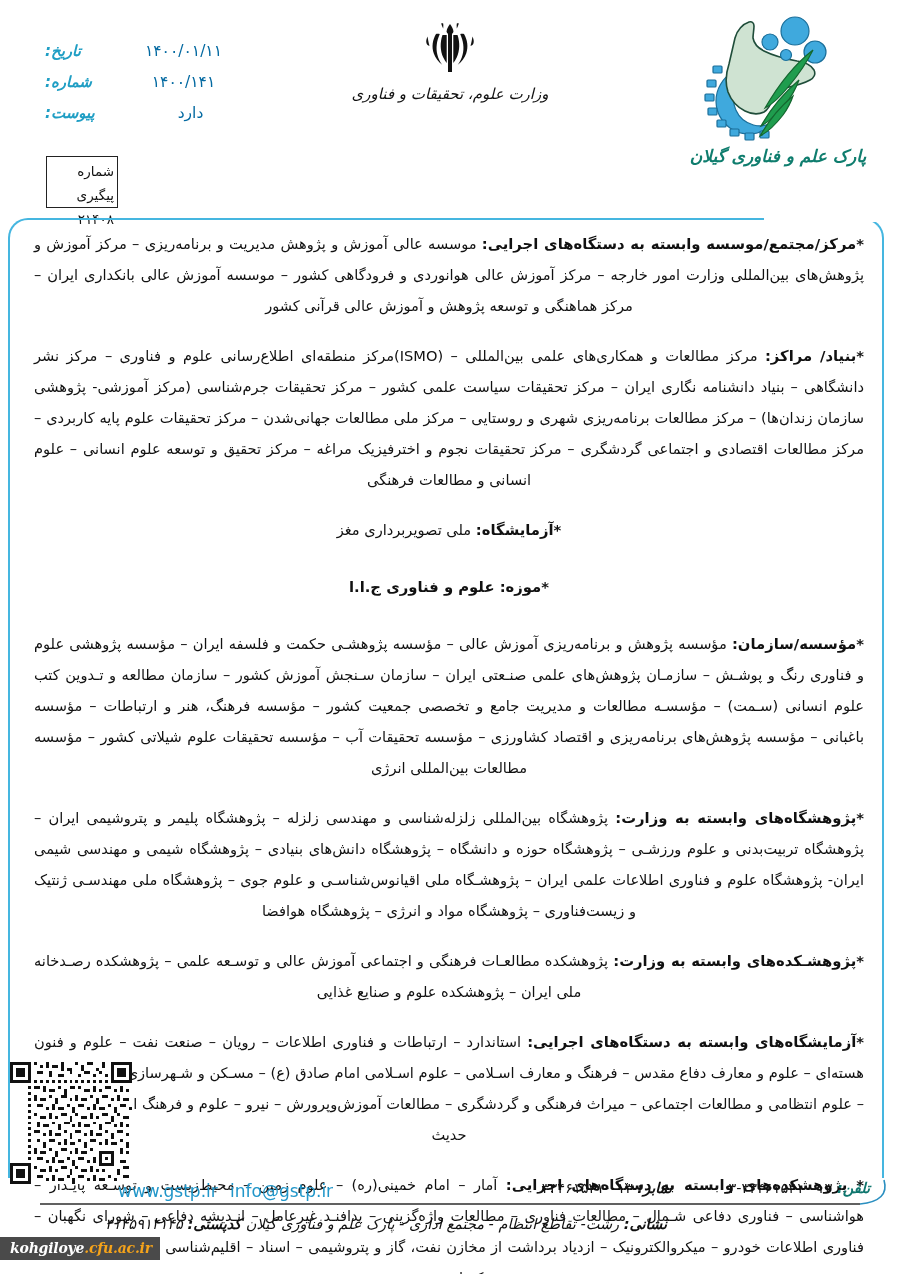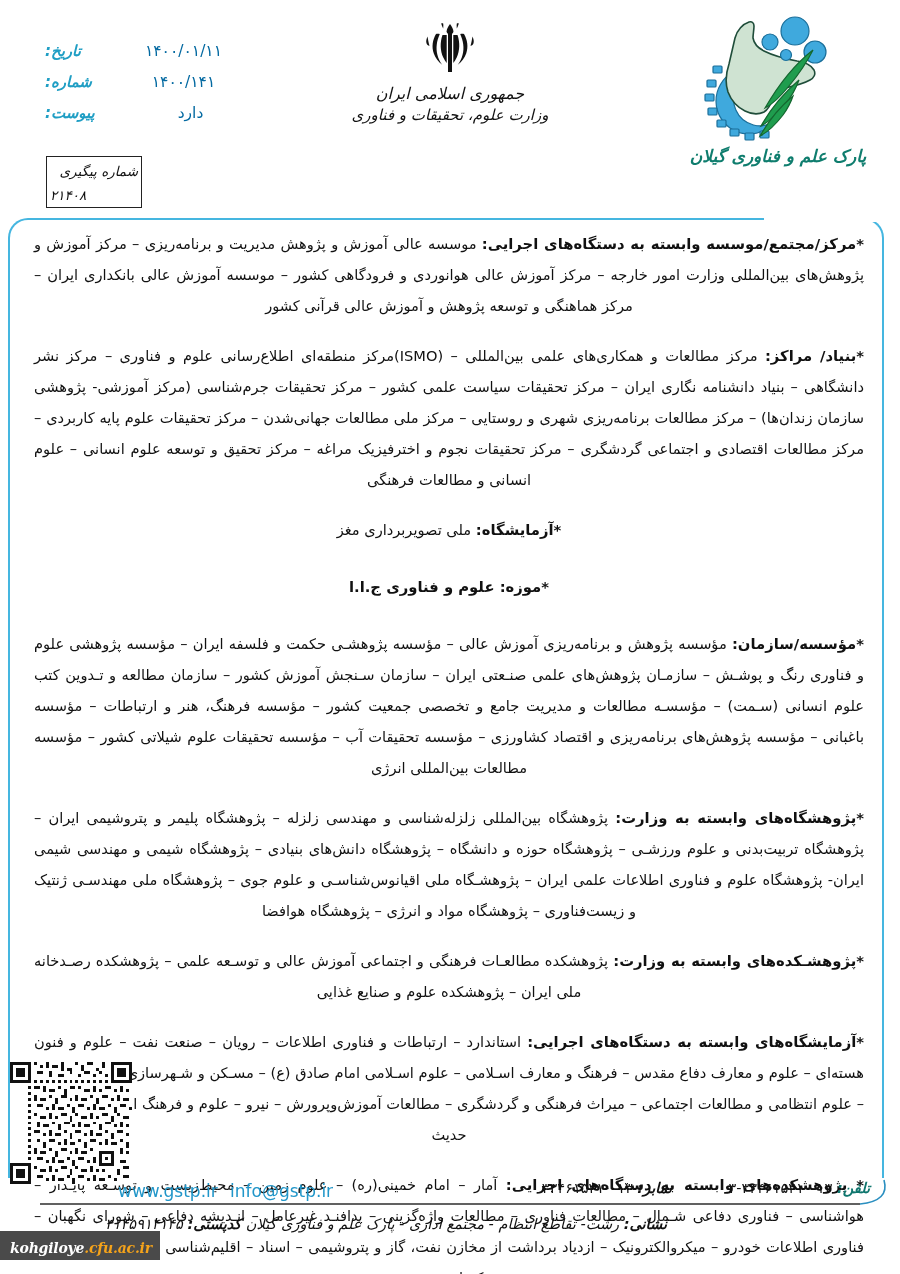--- a/index.html
+++ b/index.html
@@ -55,32 +55,31 @@
     color: #0369a1;
     font-size: 15.5px;
     letter-spacing: 0.5px;
   }
   .meta-row.attach .meta-value { text-align: center; padding-left: 14px;}
 
   .track-box {
     position: absolute;
     top: 156px;
     left: 46px;
-    width: 96px;
+    width: 72px;
     height: 52px;
     border: 1.6px solid #222;
     background: #fff;
     box-sizing: border-box;
     padding: 2px 3px 0 3px;
     font-size: 13.5px;
     line-height: 24px;
     text-align: right;
-    font-style: italic;
-  }
-  .track-box .num { text-align: left; letter-spacing: 1px;}
+  }
+  .track-box .num { text-align: right; letter-spacing: 1px;}
 
   
   .emblem {
     position: absolute;
     top: 18px;
     left: 0; right: 0;
     margin: 0 auto;
     width: 260px;
     text-align: center;
   }
@@ -242,21 +241,21 @@
   .watermark {
     position: absolute;
     left: 0;
     bottom: 14px;
     background: #4a4a4a;
     color: #ffffff;
     font-family: "DejaVu Serif", "Liberation Serif", serif;
     font-style: italic;
     font-weight: 700;
     font-size: 14px;
-    padding: 9px 8px 4px 10px;
+    padding: 3px 8px 4px 10px;
     direction: ltr;
     letter-spacing: -0.2px;
     line-height: 16px;
     margin-top: 24px;
   }
   .watermark .dom { color: #f5a31a; }
 </style>
 </head>
 <body>
 
@@ -292,21 +291,20 @@
           <path d="M49 16 c3.5 6 4.5 13 2.2 19.6 -1.6 4.6 -4.6 8.4 -8.4 11.2 4.6 -6.4 6.4 -13.4 5.4 -20.6 -.4 -3.2 -1.4 -6.6 -3 -10.2 1.4 -.2 2.8 -.2 3.8 0 z"></path>
           <path d="M27.5 17 c-2.6 7.6 -2.4 15.6 .8 22.6 1 2.2 2.2 4 3.4 5.4 V17 z"></path>
           <path d="M42.5 17 c2.6 7.6 2.4 15.6 -.8 22.6 -1 2.2 -2.2 4 -3.4 5.4 V17 z"></path>
           <path d="M12.5 18.5 c-1.2 2.6 -1.6 5 -1 6.8 .5 1.6 1.7 2.6 3 2.4 -1 -2.8 -1.3 -5.8 -2 -9.2 z"></path>
           <path d="M57.5 18.5 c1.2 2.6 1.6 5 1 6.8 -.5 1.6 -1.7 2.6 -3 2.4 1 -2.8 1.3 -5.8 2 -9.2 z"></path>
           <path d="M26.2 5.6 c.6 2 1.2 3.6 2 4.8 .2 -2 .2 -3.6 0 -5 -.7 -.2 -1.4 -.2 -2 .2 z"></path>
           <path d="M43.8 5.6 c-.6 2 -1.2 3.6 -2 4.8 -.2 -2 -.2 -3.6 0 -5 .7 -.2 1.4 -.2 2 .2 z"></path>
         </g>
       </svg>
     </span>
-    <div class="emblem-line">جمهوری اسلامی ایران</div>
     <div class="emblem-line l2">وزارت علوم، تحقیقات و فناوری</div>
   </div>
 
   <div class="park-logo">
     <span>
       <svg width="170" height="140" viewBox="0 0 170 140" aria-hidden="true">
 
         <g fill="#3fa9dd" stroke="#1b6f9a" stroke-width="1.2">
           <path d="M55 60 a33 33 0 1 0 28 52 a26 26 0 1 1 -20 -46 z"></path>
           <g>

